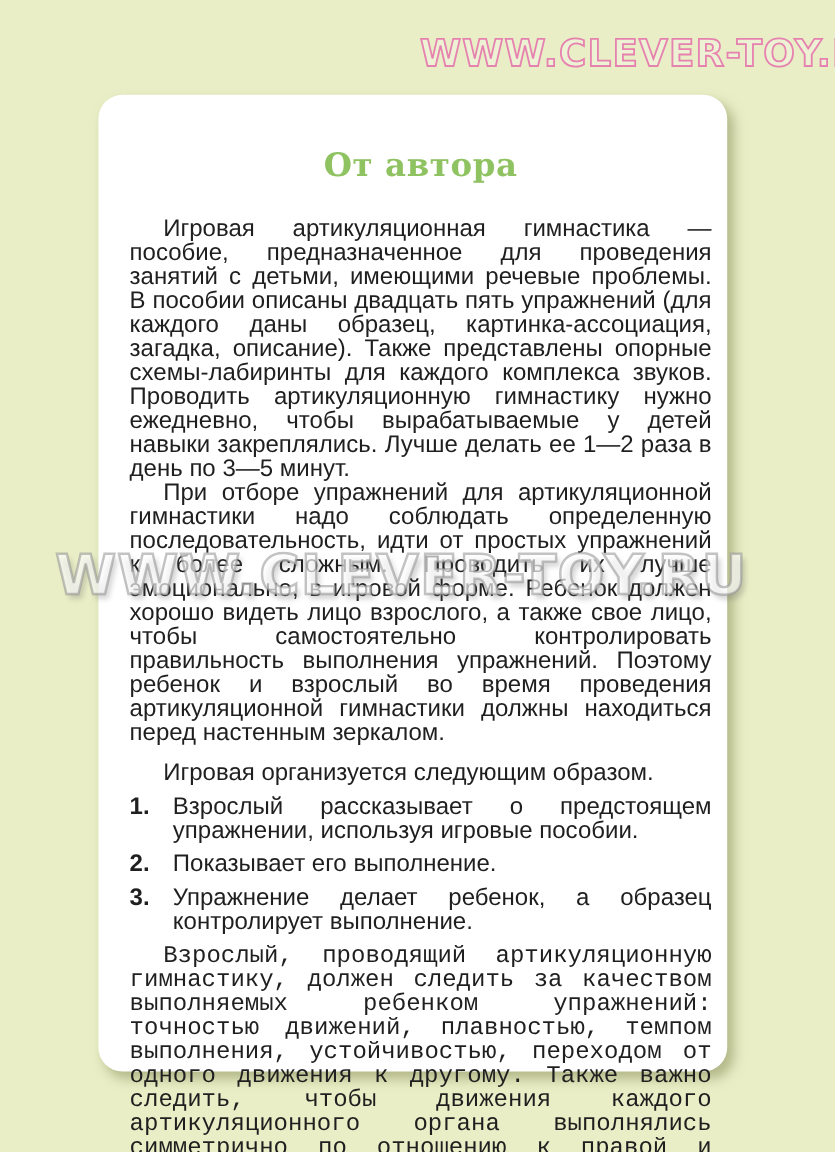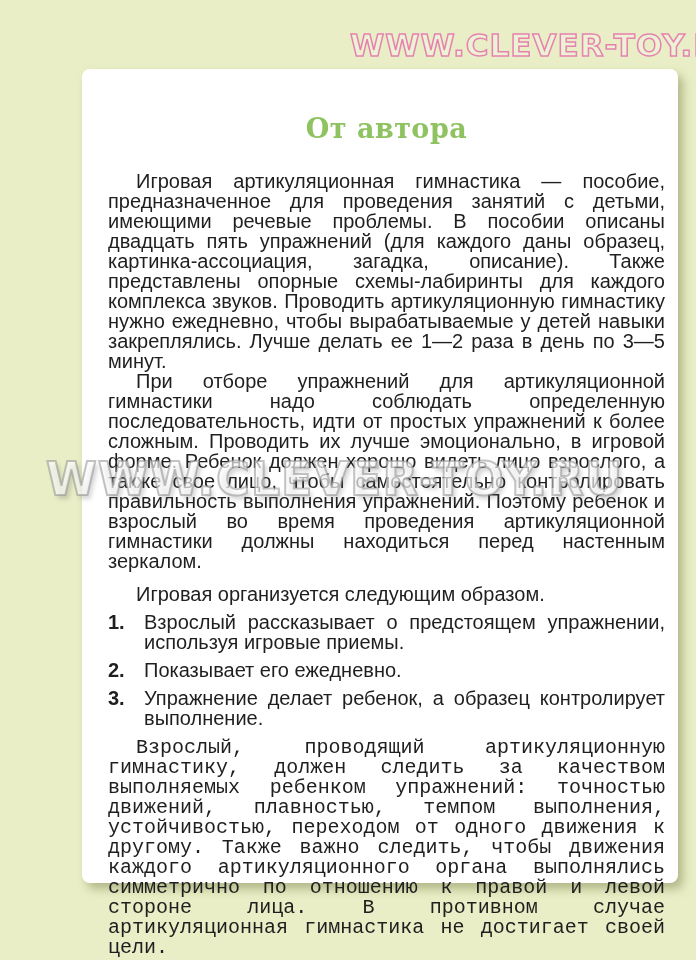--- a/index.html
+++ b/index.html
@@ -8,22 +8,22 @@
     --wm-pink:rgba(228,70,160,.65);
   }
   *{margin:0;padding:0;box-sizing:border-box;}
   html,body{width:696px;height:960px;}
   body{
     position:relative;width:696px;height:960px;overflow:hidden;
     background:var(--bg);
     font-family:"Liberation Sans",sans-serif;color:var(--text);
   }
   .card{
-    position:absolute;left:82px;top:69px;width:596px;height:814px;
-    background:var(--card);border-radius:8px;
+    position:absolute;left:82px;top:79px;width:524px;height:814px;
+    background:var(--card);border-radius:20px;
     box-shadow:5px 6px 10px rgba(125,132,78,.5);
   }
   .card-inner{
     position:absolute;left:26px;right:13px;top:44px;bottom:40px;
   }
   .page-title{
     text-align:center;
     font-family:"DejaVu Serif",serif;font-weight:bold;
     font-size:27px;line-height:32px;color:var(--title);
     letter-spacing:.5px;
@@ -69,25 +69,25 @@
 
       <p class="para">Игровая артикуляционная гимнастика — пособие, предназначенное для проведения занятий с детьми, имеющими речевые проблемы. В пособии описаны двадцать пять упражнений (для каждого даны образец, картинка-ассоциация, загадка, описание). Также представлены опорные схемы-лабиринты для каждого комплекса звуков. Проводить артикуляционную гимнастику нужно ежедневно, чтобы вырабатываемые у детей навыки закреплялись. Лучше делать ее 1—2 раза в день по 3—5 минут.</p>
 
       <p class="para">При отборе упражнений для артикуляционной гимнастики надо соблюдать определенную последовательность, идти от простых упражнений к более сложным. Проводить их лучше эмоционально, в игровой форме. Ребенок должен хорошо видеть лицо взрослого, а также свое лицо, чтобы самостоятельно контролировать правильность выполнения упражнений. Поэтому ребенок и взрослый во время проведения артикуляционной гимнастики должны находиться перед настенным зеркалом.</p>
 
       <p class="intro">Игровая организуется следующим образом.</p>
 
       <div class="num-list">
         <div class="num-item">
           <span class="num">1.</span>
-          <span class="itxt">Взрослый рассказывает о предстоящем упражнении, используя игровые приемы.</span>
+          <span class="itxt">Взрослый рассказывает о предстоящем упражнении, используя игровые пособии.</span>
         </div>
         <div class="num-item">
           <span class="num">2.</span>
-          <span class="itxt">Показывает его ежедневно.</span>
+          <span class="itxt">Показывает его выполнение.</span>
         </div>
         <div class="num-item">
           <span class="num">3.</span>
           <span class="itxt">Упражнение делает ребенок, а образец контролирует выполнение.</span>
         </div>
       </div>
 
       <p class="closing">Взрослый, проводящий артикуляционную гимнастику, должен следить за качеством выполняемых ребенком упражнений: точностью движений, плавностью, темпом выполнения, устойчивостью, переходом от одного движения к другому. Также важно следить, чтобы движения каждого артикуляционного органа выполнялись симметрично по отношению к правой и левой стороне лица. В противном случае артикуляционная гимнастика не достигает своей цели.</p>
 
     </div>

